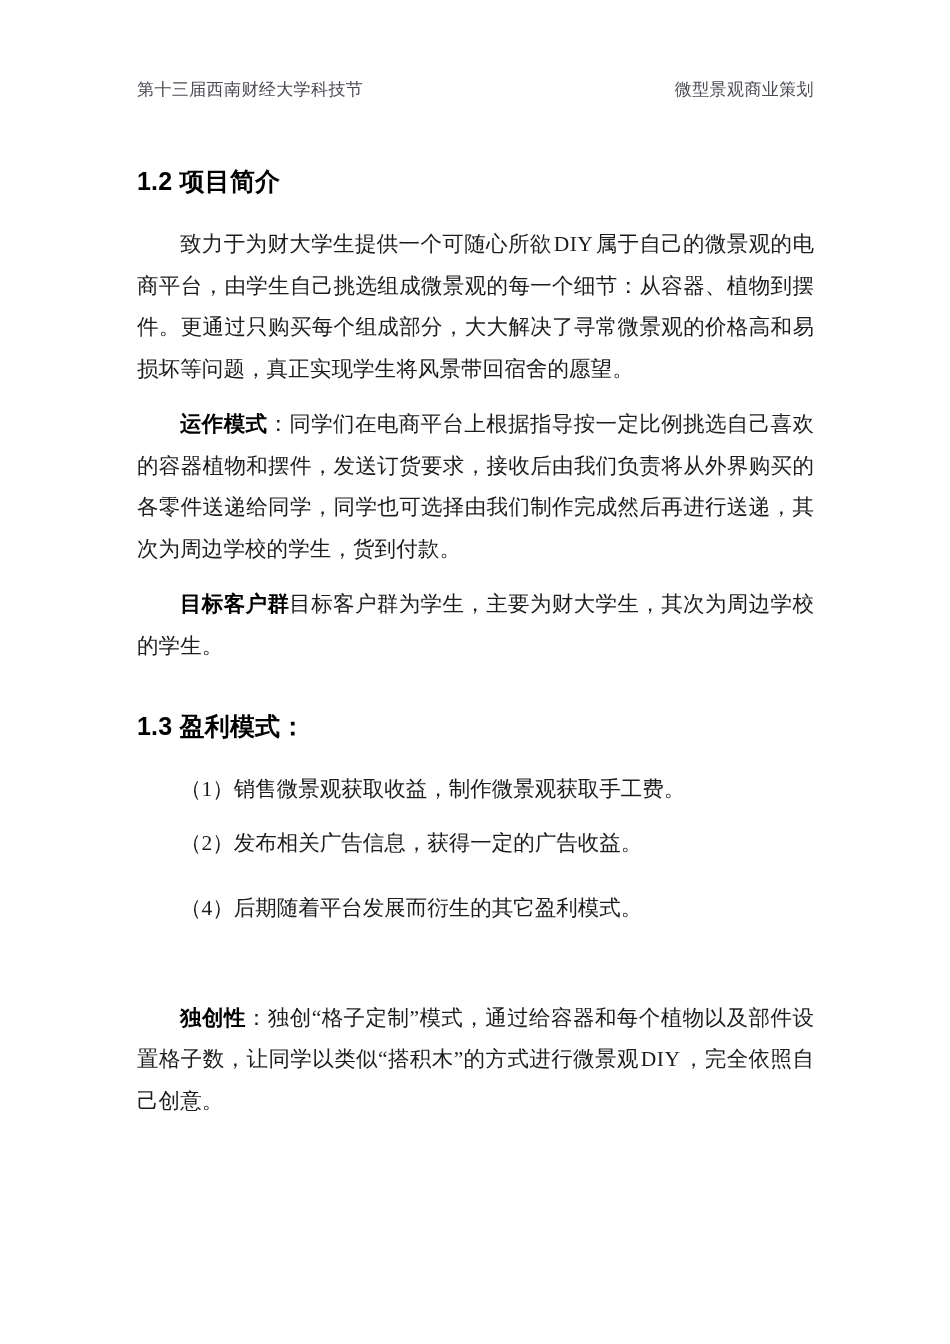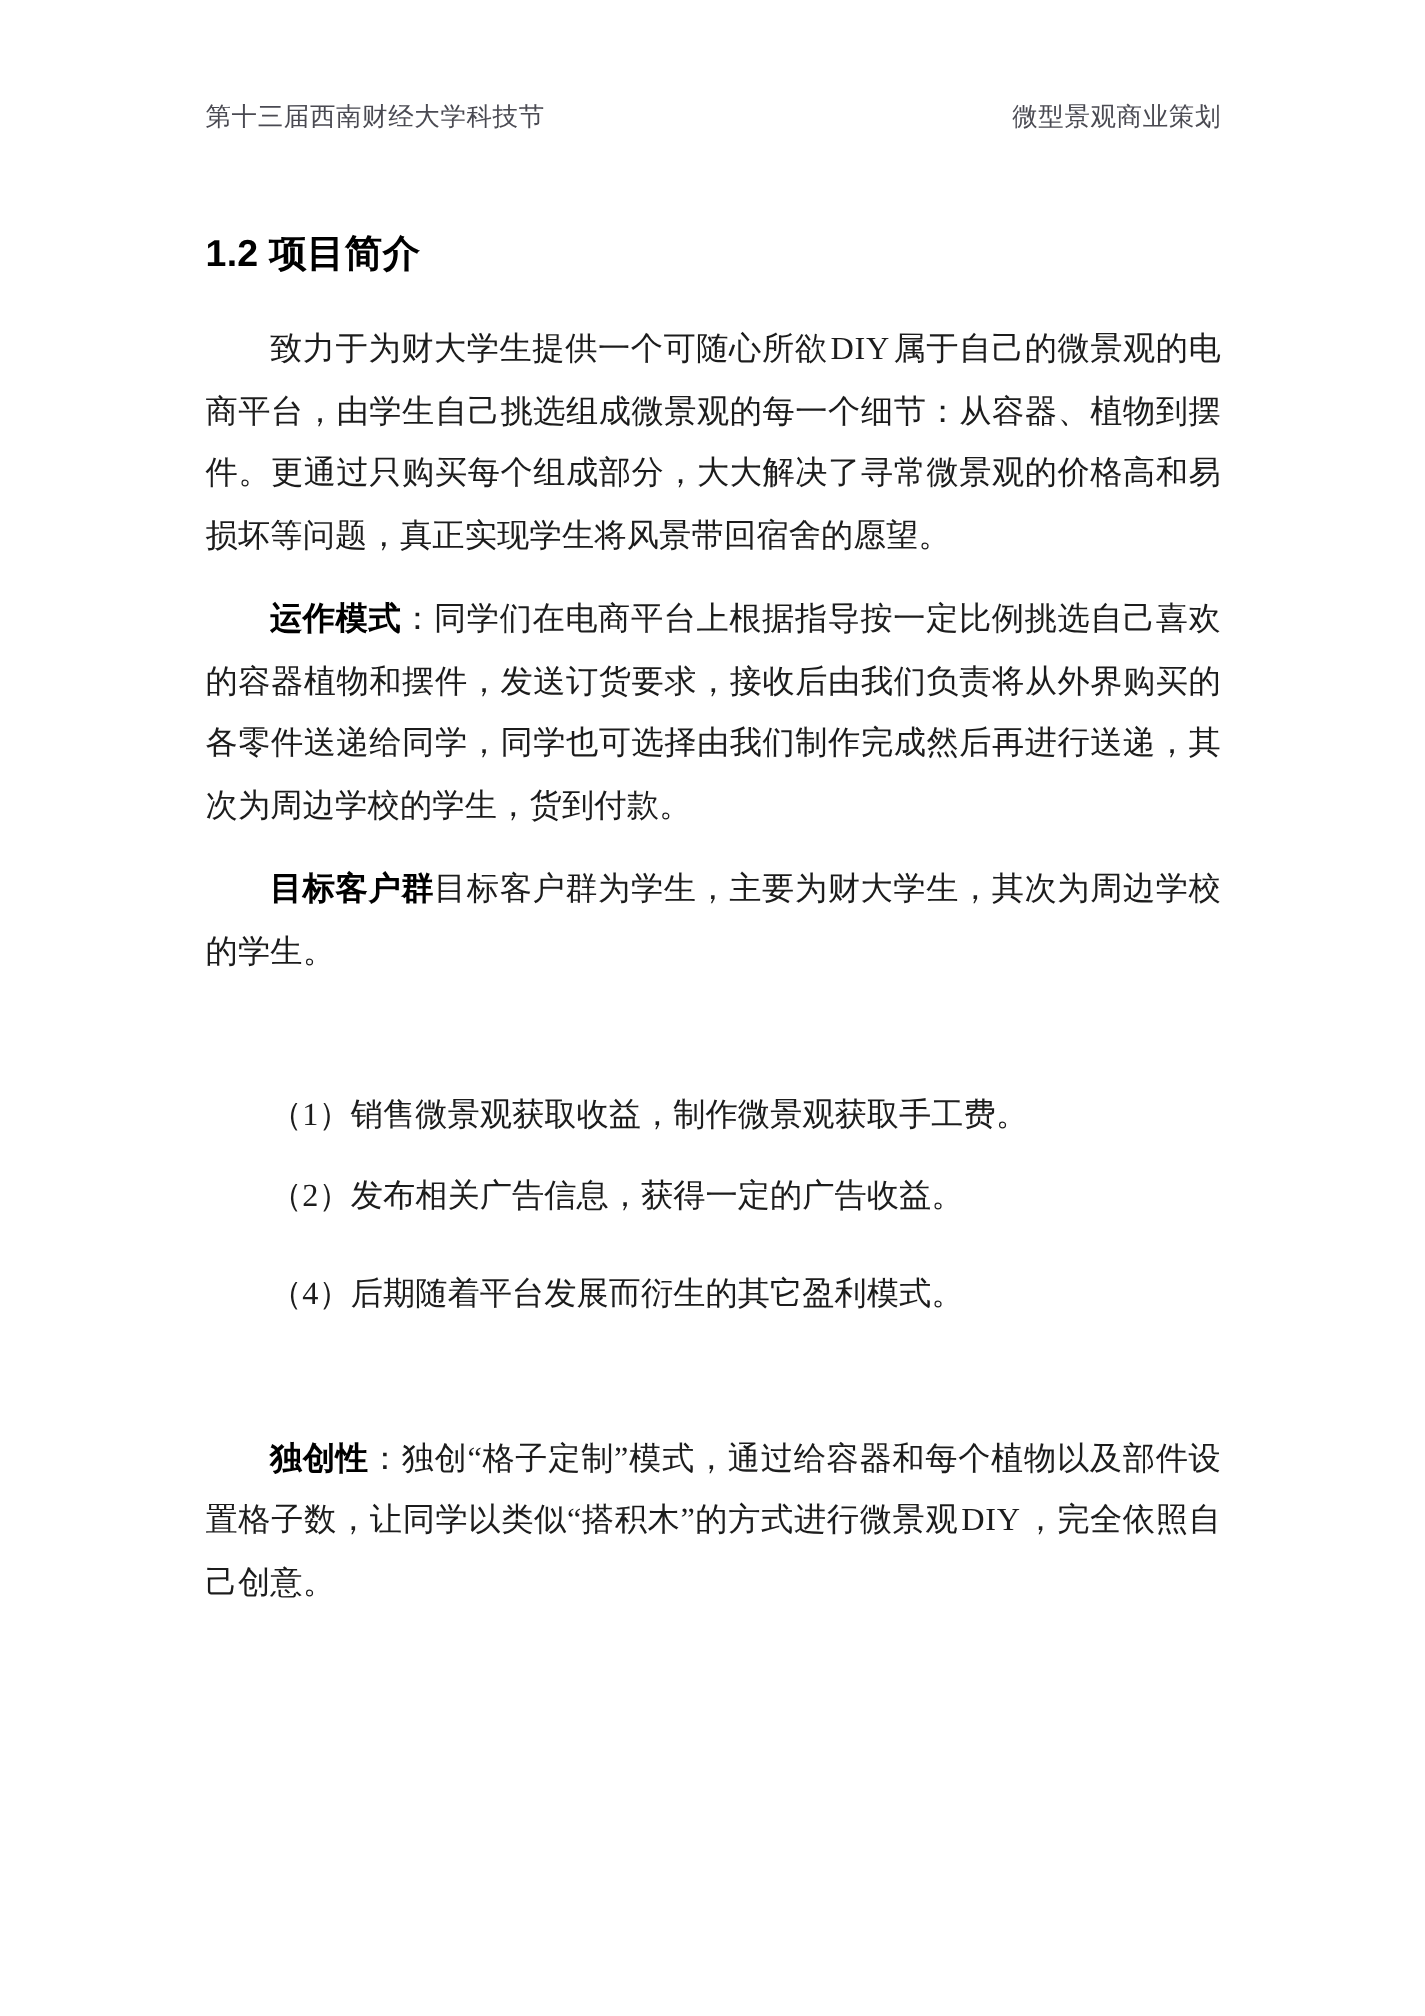--- a/index.html
+++ b/index.html
@@ -12,21 +12,21 @@
     height: 1344px;
     position: relative;
     font-family: "Liberation Serif", "DejaVu Serif", serif;
     color: #1a1a1a;
     -webkit-font-smoothing: antialiased;
   }
 
   .page {
     position: absolute;
     left: 0;
-    top: 4px;
+    top: 16px;
     width: 950px;
     height: 1244px;
     overflow: hidden;
   }
 
   
   .running-header {
     position: absolute;
     left: 137px;
     top: 62px;
@@ -139,20 +139,21 @@
 
     <div class="gap-par"></div>
 
     <p class="body-par indent"><span class="runin">运作模式</span><span>：同学们在电商平台上根据指导按一定比例挑选自己喜欢的容器植物和摆件，发送订货要求，接收后由我们负责将从外界购买的各零件送递给同学，同学也可选择由我们制作完成然后再进行送递，其次为周边学校的学生，货到付款。</span></p>
 
     <div class="gap-par"></div>
 
     <p class="body-par indent"><span class="runin">目标客户群</span><span>目标客户群为学生，主要为财大学生，其次为周边学校的学生。</span></p>
 
     <div class="gap-heading-top"></div>
+    <h2 class="section-heading">1.3 盈利模式：</h2>
     <div class="gap-heading-bot"></div>
 
     <p class="list-item">（1）销售微景观获取收益，制作微景观获取手工费。</p>
     <div class="gap-list"></div>
     <p class="list-item">（2）发布相关广告信息，获得一定的广告收益。</p>
     <div class="gap-list"></div>
     <div class="gap-list"></div>
     <p class="list-item">（4）后期随着平台发展而衍生的其它盈利模式。</p>
 
     <div class="gap-heading-top"></div>

